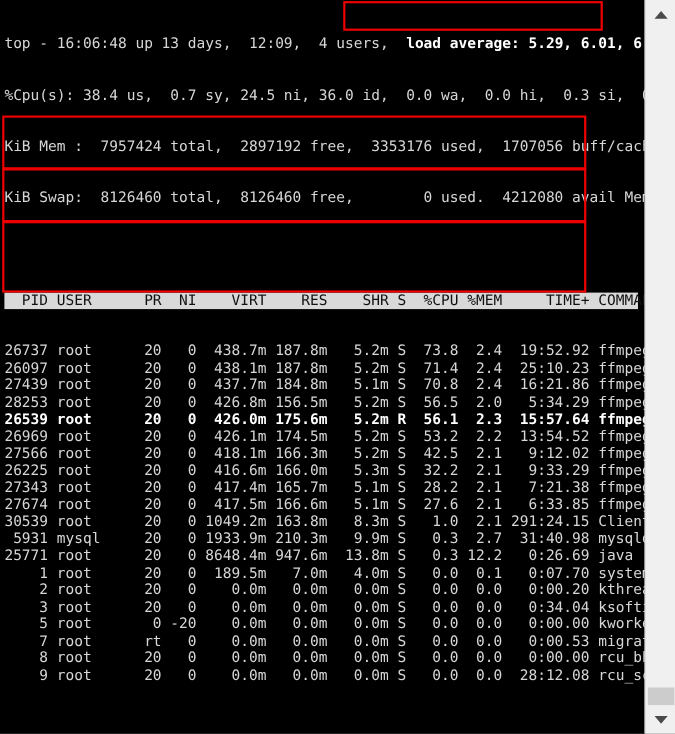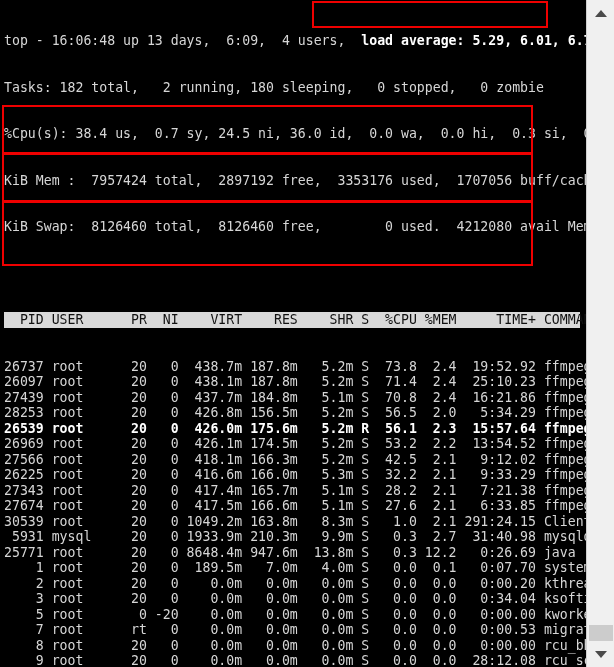--- a/index.html
+++ b/index.html
@@ -110,22 +110,21 @@
     height: 615px;
     background: #f0f0f0;
   }
 </style>
 </head>
 <body>
 
 <div id="app">
 
   <div id="term">
-    <span class="line"><span>top - 16:06:48 up 13 days,  6:09,  4 users,  </span><span class="b">load average: 5.29, 6.01, 6.79</span></span>
-    <span class="line">Tasks: 182 total,   2 running, 180 sleeping,   0 stopped,   0 zombie</span>
+    <span class="line"><span>top - 16:06:48 up 13 days,  12:09,  4 users,  </span><span class="b">load average: 5.29, 6.01, 6.79</span></span>
     <span class="line">%Cpu(s): 38.4 us,  0.7 sy, 24.5 ni, 36.0 id,  0.0 wa,  0.0 hi,  0.3 si,  0.0 st</span>
     <span class="line">KiB Mem :  7957424 total,  2897192 free,  3353176 used,  1707056 buff/cache</span>
     <span class="line">KiB Swap:  8126460 total,  8126460 free,        0 used.  4212080 avail Mem</span>
     <span class="spacer"></span>
     <span class="colhead">  PID USER      PR  NI    VIRT    RES    SHR S  %CPU %MEM     TIME+ COMMAND</span>
     <div id="rows"><span class="line">26737 root      20   0  438.7m 187.8m   5.2m S  73.8  2.4  19:52.92 ffmpeg</span><span class="line">26097 root      20   0  438.1m 187.8m   5.2m S  71.4  2.4  25:10.23 ffmpeg</span><span class="line">27439 root      20   0  437.7m 184.8m   5.1m S  70.8  2.4  16:21.86 ffmpeg</span><span class="line">28253 root      20   0  426.8m 156.5m   5.2m S  56.5  2.0   5:34.29 ffmpeg</span><span class="line b">26539 root      20   0  426.0m 175.6m   5.2m R  56.1  2.3  15:57.64 ffmpeg</span><span class="line">26969 root      20   0  426.1m 174.5m   5.2m S  53.2  2.2  13:54.52 ffmpeg</span><span class="line">27566 root      20   0  418.1m 166.3m   5.2m S  42.5  2.1   9:12.02 ffmpeg</span><span class="line">26225 root      20   0  416.6m 166.0m   5.3m S  32.2  2.1   9:33.29 ffmpeg</span><span class="line">27343 root      20   0  417.4m 165.7m   5.1m S  28.2  2.1   7:21.38 ffmpeg</span><span class="line">27674 root      20   0  417.5m 166.6m   5.1m S  27.6  2.1   6:33.85 ffmpeg</span><span class="line">30539 root      20   0 1049.2m 163.8m   8.3m S   1.0  2.1 291:24.15 ClientProxy</span><span class="line"> 5931 mysql     20   0 1933.9m 210.3m   9.9m S   0.3  2.7  31:40.98 mysqld</span><span class="line">25771 root      20   0 8648.4m 947.6m  13.8m S   0.3 12.2   0:26.69 java</span><span class="line">    1 root      20   0  189.5m   7.0m   4.0m S   0.0  0.1   0:07.70 systemd</span><span class="line">    2 root      20   0    0.0m   0.0m   0.0m S   0.0  0.0   0:00.20 kthreadd</span><span class="line">    3 root      20   0    0.0m   0.0m   0.0m S   0.0  0.0   0:34.04 ksoftirqd/0</span><span class="line">    5 root       0 -20    0.0m   0.0m   0.0m S   0.0  0.0   0:00.00 kworker/0:0H</span><span class="line">    7 root      rt   0    0.0m   0.0m   0.0m S   0.0  0.0   0:00.53 migration/0</span><span class="line">    8 root      20   0    0.0m   0.0m   0.0m S   0.0  0.0   0:00.00 rcu_bh</span><span class="line">    9 root      20   0    0.0m   0.0m   0.0m S   0.0  0.0  28:12.08 rcu_sched</span></div>
   </div>
 
   <div id="boxes">
       <div class="redbox" style="left: 312px; top: 1px; width: 236px; height: 27px; border-color: rgb(239, 0, 0);"></div>

